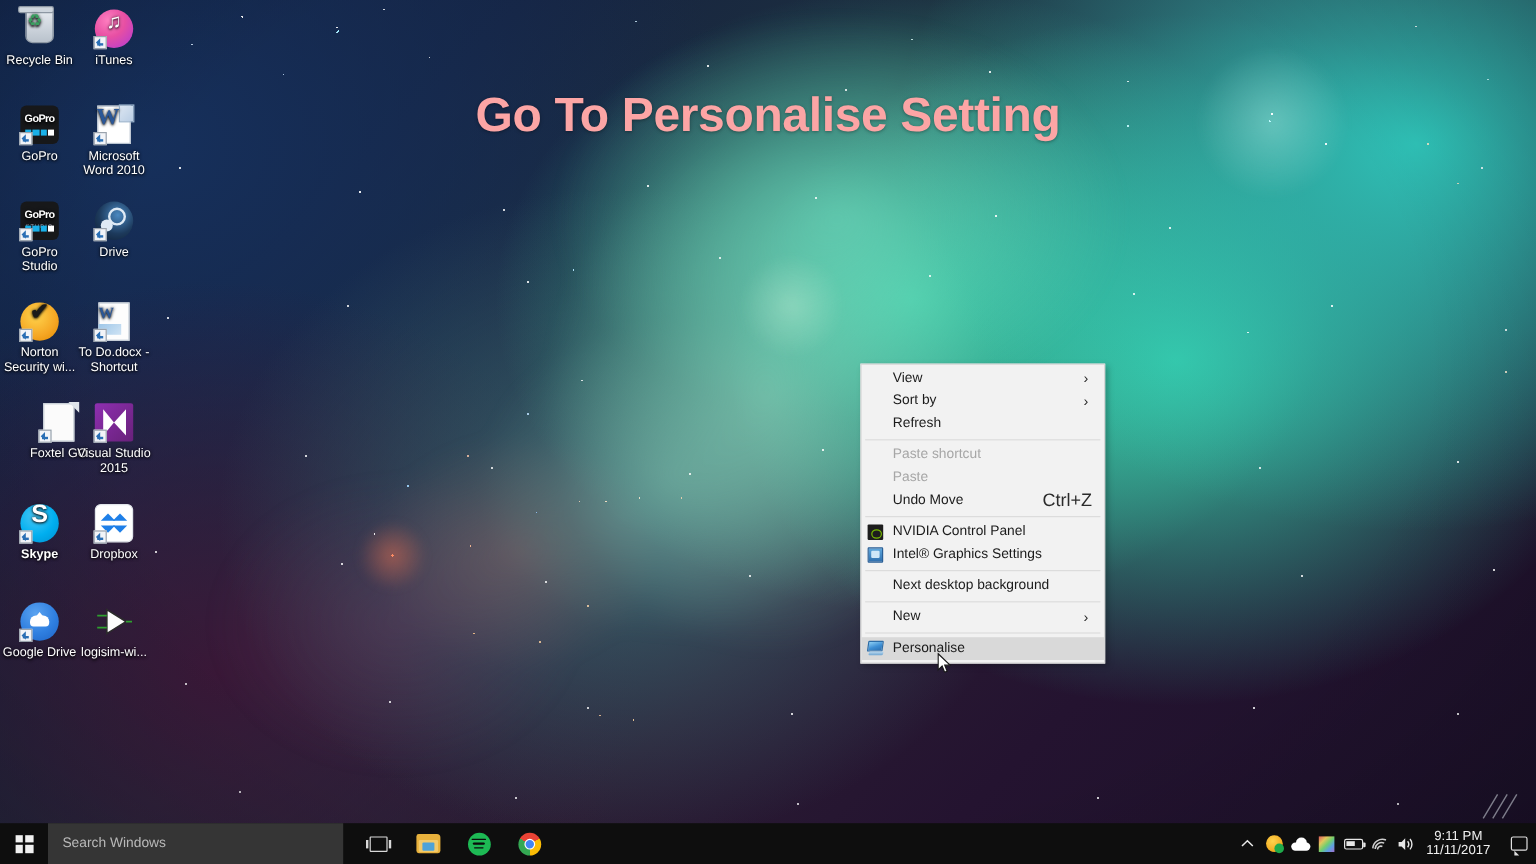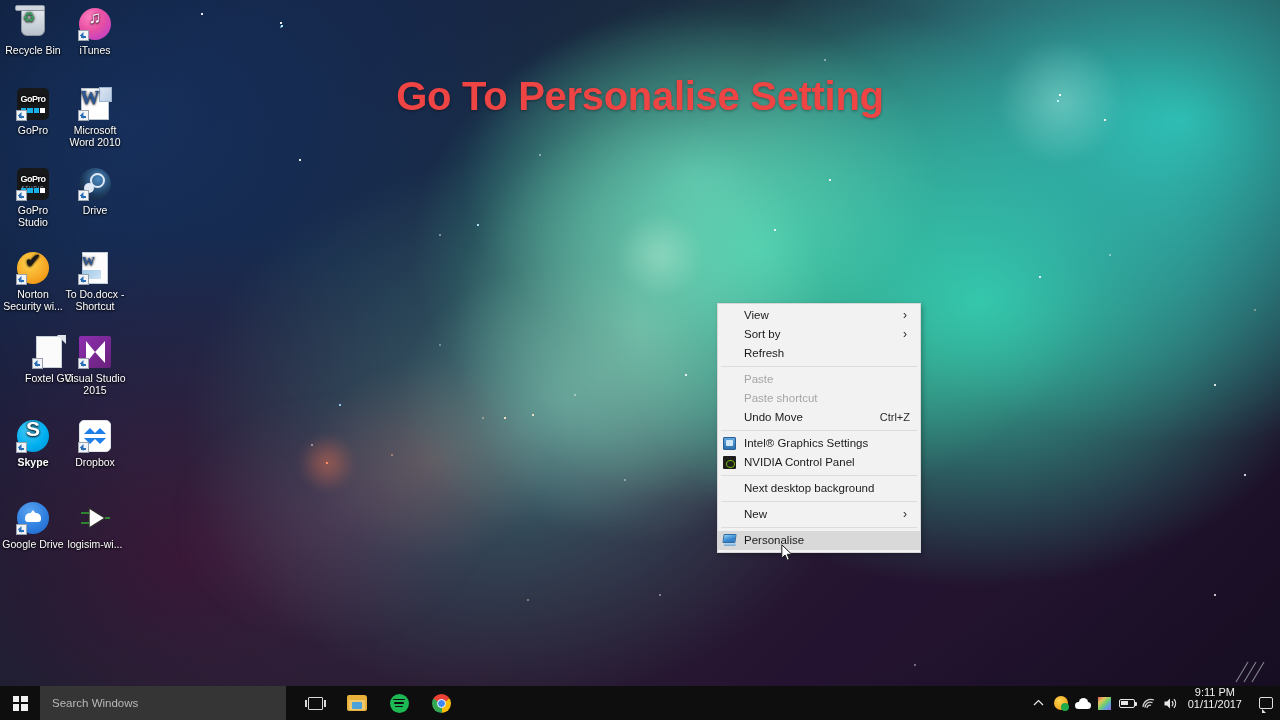--- a/index.html
+++ b/index.html
@@ -183,21 +183,21 @@
     background-repeat:no-repeat;
   }
   .bg-vignette {
     background:radial-gradient(ellipse 1100px 780px at 640px 300px, rgba(0,0,0,0) 50%, rgba(0,0,0,0.32) 100%);
   }
 
   
   #headline {
     position:absolute; left:0; top:74px; width:1280px;
     text-align:center;
-    color:#ef4444;
+    color:#fca5a5;
     font-size:40px; font-weight:bold;
     letter-spacing:-0.3px;
     text-shadow:0 1px 3px rgba(0,0,0,0.35);
   }
 
   
   #icon-grid { position:absolute; left:0; top:0; }
   .dicon {
     position:absolute;
     width:62px;
@@ -321,21 +321,21 @@
   }
   .mi {
     height:19px; line-height:19px;
     display:flex; align-items:center;
     padding:0 8px 0 0;
     position:relative;
     white-space:nowrap;
   }
   .mi .mi-icon { width:26px; height:19px; flex:0 0 26px; position:relative; }
   .mi .mi-label { flex:1 1 auto; }
-  .mi .mi-accel { color:#2b2b2b; font-size:11px; padding-right:2px; }
+  .mi .mi-accel { color:#2b2b2b; font-size:15px; padding-right:2px; }
   .mi .mi-arrow { width:14px; text-align:center; color:#2b2b2b; font-size:12px; }
   .mi.disabled .mi-label { color:#a6a6a6; }
   .mi.selected { background:#d9d9d9; }
   .msep { height:1px; background:#dcdcdc; margin:3px 3px 3px 3px; }
 
   .icon-intel { position:absolute; left:5px; top:3px; width:13px; height:13px;
     background:linear-gradient(180deg,#5fa8dd,#2f6fae); border:1px solid #2a5f96; border-radius:1px; }
   .icon-intel::after{ content:""; position:absolute; left:2px; top:2px; width:7px; height:6px;
     background:#cfe7f8; border-radius:1px; }
   .icon-nvidia { position:absolute; left:5px; top:3px; width:13px; height:13px;
@@ -387,21 +387,21 @@
   .spotify-icon i { position:absolute; left:3.5px; height:1.8px; background:#0b0b0b; border-radius:2px; }
   .spotify-icon i:nth-child(1){ top:5px; width:12px; }
   .spotify-icon i:nth-child(2){ top:8.6px; width:10px; left:4.5px; }
   .spotify-icon i:nth-child(3){ top:12px; width:8px; left:5.5px; }
 
   .chrome-icon { width:19px; height:19px; border-radius:50%; position:relative;
     background:conic-gradient(from -60deg, #ea4335 0deg 120deg, #fbbc05 120deg 240deg, #34a853 240deg 360deg); }
   .chrome-icon::after{ content:""; position:absolute; left:5px; top:5px; width:9px; height:9px;
     border-radius:50%; background:#4285f4; border:1.6px solid #fff; box-sizing:border-box; }
 
-  #tray { margin-left:auto; display:flex; height:34px; padding-right:0; }
+  #tray { margin-left:auto; display:flex; align-items:center; height:34px; padding-right:0; }
   .tray-ic { width:22px; height:34px; display:flex; align-items:center; justify-content:center;
     color:#e6e6e6; font-size:12px; position:relative; }
 
   .tr-norton { width:14px; height:14px; border-radius:50%;
     background:radial-gradient(circle at 40% 35%, #ffd34d 0%, #f0a81f 70%, #d98f00 100%); position:relative; }
   .tr-norton::after{ content:""; position:absolute; right:-1px; bottom:-1px; width:8px; height:8px;
     border-radius:50%; background:#1faa4b; }
   .tr-onedrive { width:16px; height:11px; position:relative; }
   .tr-onedrive .c1{ position:absolute; left:0; bottom:0; width:16px; height:7px; background:#fff; border-radius:4px; }
   .tr-onedrive .c2{ position:absolute; left:4px; top:0; width:9px; height:8px; background:#fff; border-radius:50%; }
@@ -598,51 +598,51 @@
   <div class="mi">
     <span class="mi-icon"></span>
     <span class="mi-label">Refresh</span>
     <span class="mi-arrow"></span>
   </div>
 
   <div class="msep"></div>
 
   <div class="mi disabled">
     <span class="mi-icon"></span>
-    <span class="mi-label">Paste</span>
+    <span class="mi-label">Paste shortcut</span>
     <span class="mi-arrow"></span>
   </div>
 
   <div class="mi disabled">
     <span class="mi-icon"></span>
-    <span class="mi-label">Paste shortcut</span>
+    <span class="mi-label">Paste</span>
     <span class="mi-arrow"></span>
   </div>
 
   <div class="mi">
     <span class="mi-icon"></span>
     <span class="mi-label">Undo Move</span>
     <span class="mi-accel">Ctrl+Z</span>
   </div>
 
   <div class="msep"></div>
+
+  <div class="mi">
+    <span class="mi-icon">
+        <i class="icon-nvidia"></i>
+      </span>
+    <span class="mi-label">NVIDIA Control Panel</span>
+    <span class="mi-arrow"></span>
+  </div>
 
   <div class="mi">
     <span class="mi-icon">
         <i class="icon-intel"></i>
       </span>
     <span class="mi-label">Intel® Graphics Settings</span>
-    <span class="mi-arrow"></span>
-  </div>
-
-  <div class="mi">
-    <span class="mi-icon">
-        <i class="icon-nvidia"></i>
-      </span>
-    <span class="mi-label">NVIDIA Control Panel</span>
     <span class="mi-arrow"></span>
   </div>
 
   <div class="msep"></div>
 
   <div class="mi">
     <span class="mi-icon"></span>
     <span class="mi-label">Next desktop background</span>
     <span class="mi-arrow"></span>
   </div>
@@ -751,20 +751,20 @@
     <div class="tray-ic">
       <svg width="15" height="13" viewBox="0 0 15 13">
         <path d="M1.5 4.6 L4 4.6 L7 1.6 L7 11.4 L4 8.4 L1.5 8.4 Z" fill="#e6e6e6"></path>
         <path d="M9 4 A4 4 0 0 1 9 9" stroke="#e6e6e6" stroke-width="1.2" fill="none"></path>
         <path d="M11 2.2 A6.6 6.6 0 0 1 11 10.8" stroke="#e6e6e6" stroke-width="1.2" fill="none"></path>
       </svg>
     </div>
 
     <div id="clock">
       <div>9:11 PM</div>
-      <div>01/11/2017</div>
+      <div>11/11/2017</div>
     </div>
 
     <div id="action-center">
       <span class="ac-icon"></span>
     </div>
   </div>
 </div>
 
 </body></html>

